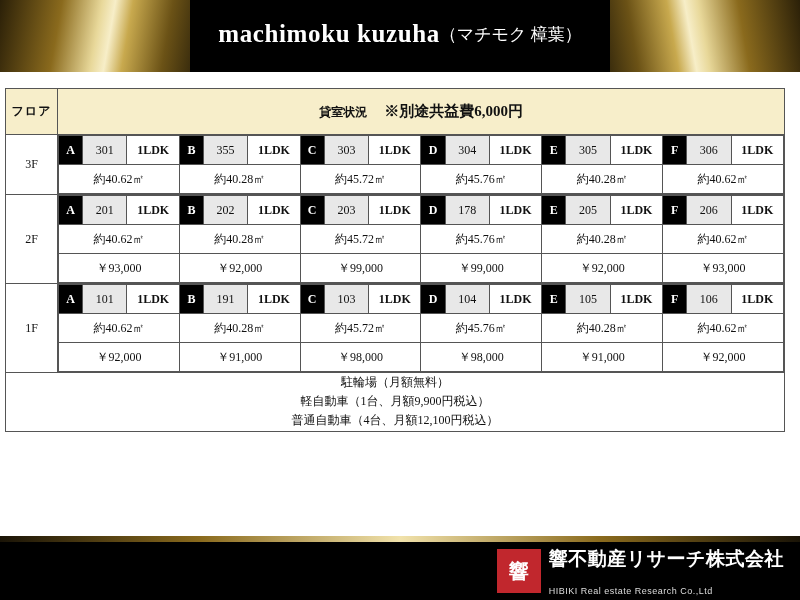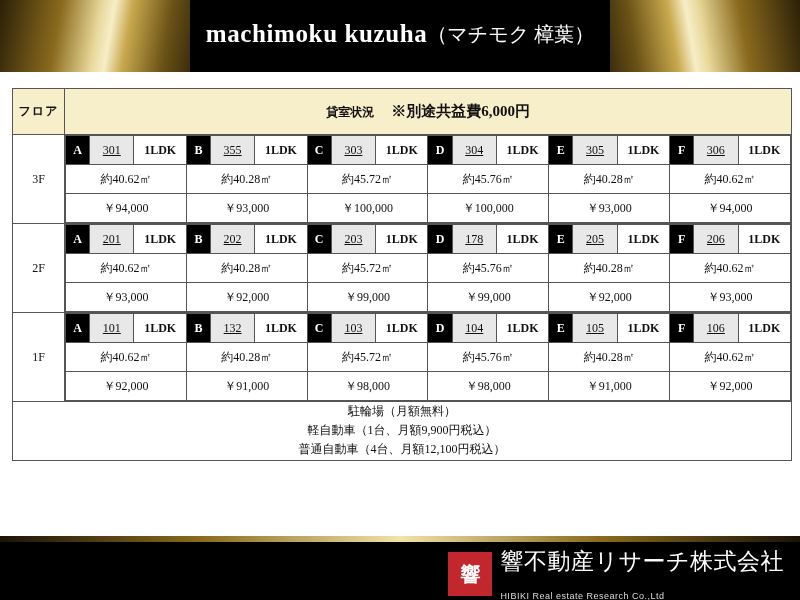--- a/index.html
+++ b/index.html
@@ -31,26 +31,26 @@
     background: linear-gradient(260deg, #2b2008 0%, #8a6a1d 28%, #e8d89a 46%, #f7eec8 52%, #c8a94e 60%, #6b5216 78%, #1a1407 100%);
   }
   .banner-center {
     position:absolute; left:190px; top:0; width:420px; height:72px;
     background:#000;
   }
   .title-main {
     font-size: 25px; font-weight: bold; letter-spacing: 0.6px;
   }
   .title-sub {
-    font-size: 20px; letter-spacing: 0px;
+    font-size: 17px; letter-spacing: 0px;
   }
 
   
   .sheet {
-    position: absolute; left: 12px; top: 88px; width: 789px;
+    position: absolute; left: 5px; top: 88px; width: 789px;
   }
 
   table.grid {
     border-collapse: collapse;
     width: 780px;
     table-layout: fixed;
   }
   table.grid td, table.grid th {
     border: 1px solid #555;
     padding: 0;
@@ -99,21 +99,21 @@
     font-size: 12px;
     text-align: center;
     vertical-align: middle;
   }
   .rooms td.letter {
     background: #000; color: #fff;
     width: 24px; font-weight: bold; font-size: 12px;
     font-family: "Liberation Serif", serif;
   }
   .rooms td.num {
-    background: #e8e8e8; width: 44px; text-decoration: underline;
+    background: #e8e8e8; width: 44px;
   }
   .rooms td.type {
     background: #ffffff; width: 52px; font-weight: bold;
   }
   .rooms td.area, .rooms td.price {
     background: #ffffff;
     text-align: center;
   }
 
   .notes {
@@ -140,21 +140,21 @@
   }
   .logo-mark {
     width: 44px; height: 44px;
     background: #c1272d;
     color: #fff;
     display: flex; align-items: center; justify-content: center;
     font-size: 20px; font-weight: bold;
     line-height: 1;
   }
   .brand-text { color: #fff; text-align: left; }
-  .brand-jp { font-size: 23px; font-weight: normal; letter-spacing: 0.5px; }
+  .brand-jp { font-size: 19px; font-weight: bold; letter-spacing: 0.5px; }
   .brand-en { font-size: 9px; letter-spacing: 0.5px; color: #ddd; margin-top: 14px; font-family:"Liberation Sans", sans-serif;}
 </style>
 </head>
 <body>
 
 <div class="banner">
   <div class="banner-gold-left"></div>
   <div class="banner-gold-right"></div>
   <div class="banner-center"></div>
   <div class="banner-inner">
@@ -200,28 +200,20 @@
             <td class="type">1LDK</td>
           </tr>
           <tr>
             <td class="area" colspan="3">約40.62㎡</td>
             <td class="area" colspan="3">約40.28㎡</td>
             <td class="area" colspan="3">約45.72㎡</td>
             <td class="area" colspan="3">約45.76㎡</td>
             <td class="area" colspan="3">約40.28㎡</td>
             <td class="area" colspan="3">約40.62㎡</td>
           </tr>
-          <tr>
-            <td class="price" colspan="3">￥94,000</td>
-            <td class="price" colspan="3">￥93,000</td>
-            <td class="price" colspan="3">￥100,000</td>
-            <td class="price" colspan="3">￥100,000</td>
-            <td class="price" colspan="3">￥93,000</td>
-            <td class="price" colspan="3">￥94,000</td>
-          </tr>
         </tbody>
             </table>
       </td>
     </tr>
 
     <tr>
       <td class="floor-cell">2F</td>
       <td>
         <table class="rooms">
           <tbody>
@@ -269,21 +261,21 @@
     <tr>
       <td class="floor-cell">1F</td>
       <td>
         <table class="rooms">
           <tbody>
                 <tr>
             <td class="letter">A</td>
             <td class="num">101</td>
             <td class="type">1LDK</td>
             <td class="letter">B</td>
-            <td class="num">132</td>
+            <td class="num">191</td>
             <td class="type">1LDK</td>
             <td class="letter">C</td>
             <td class="num">103</td>
             <td class="type">1LDK</td>
             <td class="letter">D</td>
             <td class="num">104</td>
             <td class="type">1LDK</td>
             <td class="letter">E</td>
             <td class="num">105</td>
             <td class="type">1LDK</td>

